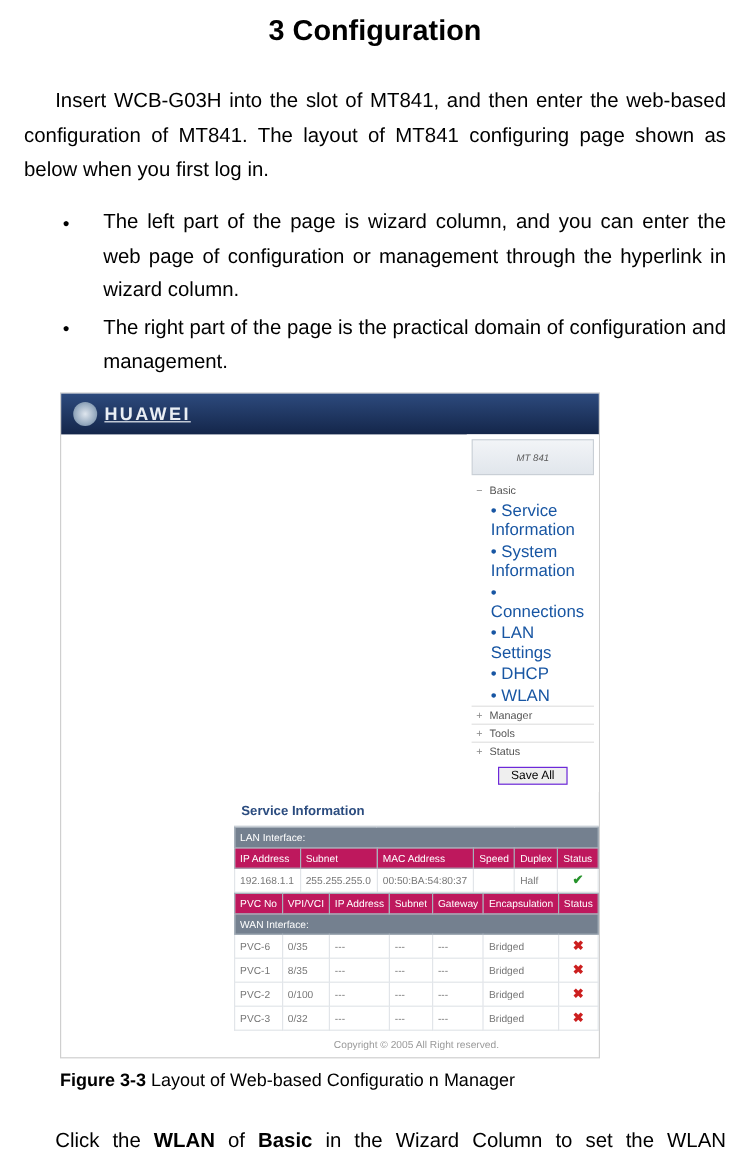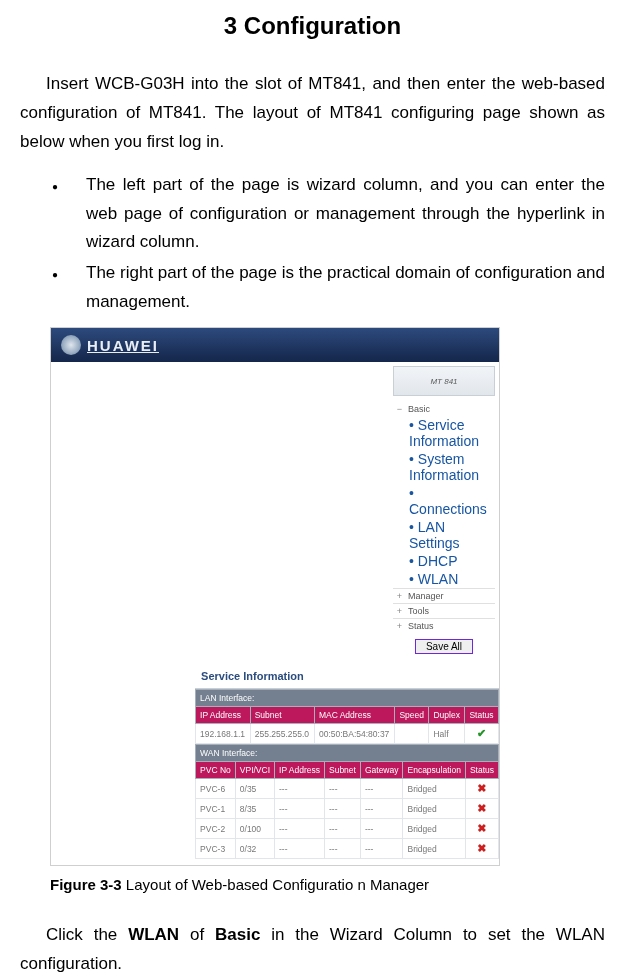--- a/index.html
+++ b/index.html
@@ -269,32 +269,32 @@
             <td></td>
             <td>Half</td>
             <td class="check-mark">✔</td>
           </tr>
         </tbody>
           </table>
 
         <table class="data">
           <tbody>
               <tr>
-                <th colspan="7" style="background:#74808f;">WAN Interface:</th>
-              </tr>
-          <tr>
             <th>PVC No</th>
             <th>VPI/VCI</th>
             <th>IP Address</th>
             <th>Subnet</th>
             <th>Gateway</th>
             <th>Encapsulation</th>
             <th>Status</th>
           </tr>
           <tr>
+                <th colspan="7" style="background:#74808f;">WAN Interface:</th>
+              </tr>
+          <tr>
             <td>PVC-6</td>
             <td>0/35</td>
             <td>---</td>
             <td>---</td>
             <td>---</td>
             <td>Bridged</td>
             <td class="x-mark">✖</td>
           </tr>
           <tr>
             <td>PVC-1</td>
@@ -319,20 +319,21 @@
             <td>0/32</td>
             <td>---</td>
             <td>---</td>
             <td>---</td>
             <td>Bridged</td>
             <td class="x-mark">✖</td>
           </tr>
         </tbody>
           </table>
 
+        <div class="footer-line">Copyright © 2005 All Right reserved.</div>
       </div>
     </div>
   </div>
 
   <div class="figcap">
     <b>Figure 3-3</b><span>  Layout of Web-based Configuratio n Manager</span>
   </div>
 
   <p class="para indent">
     <span>Click the </span><b>WLAN</b><span> of </span><b>Basic</b><span> in the Wizard Column to set the WLAN configuration.</span>

